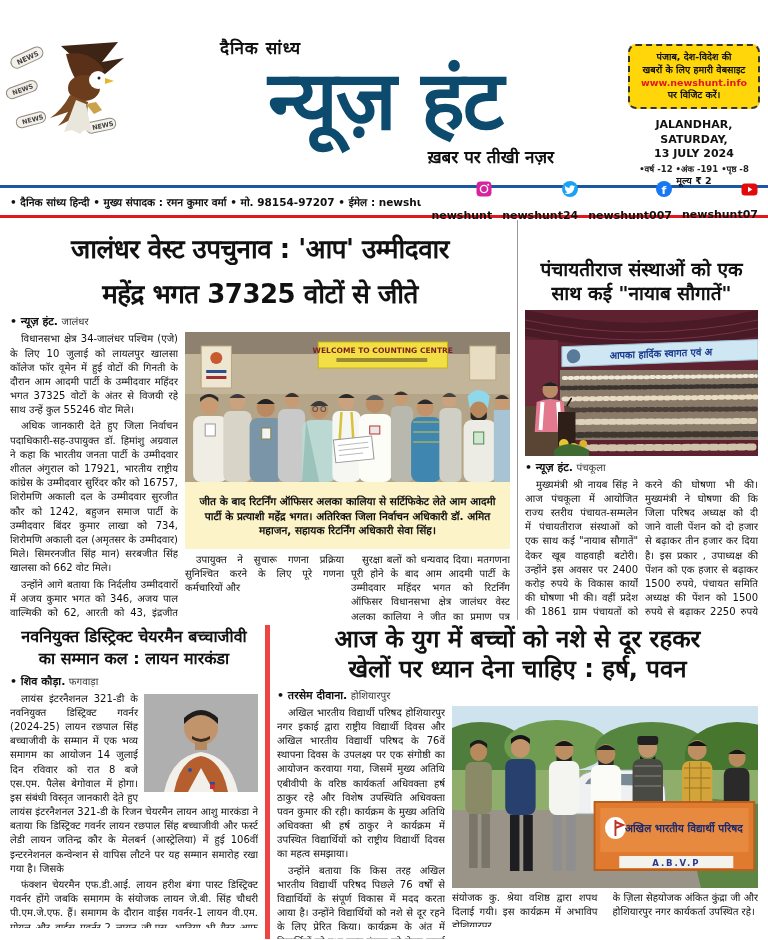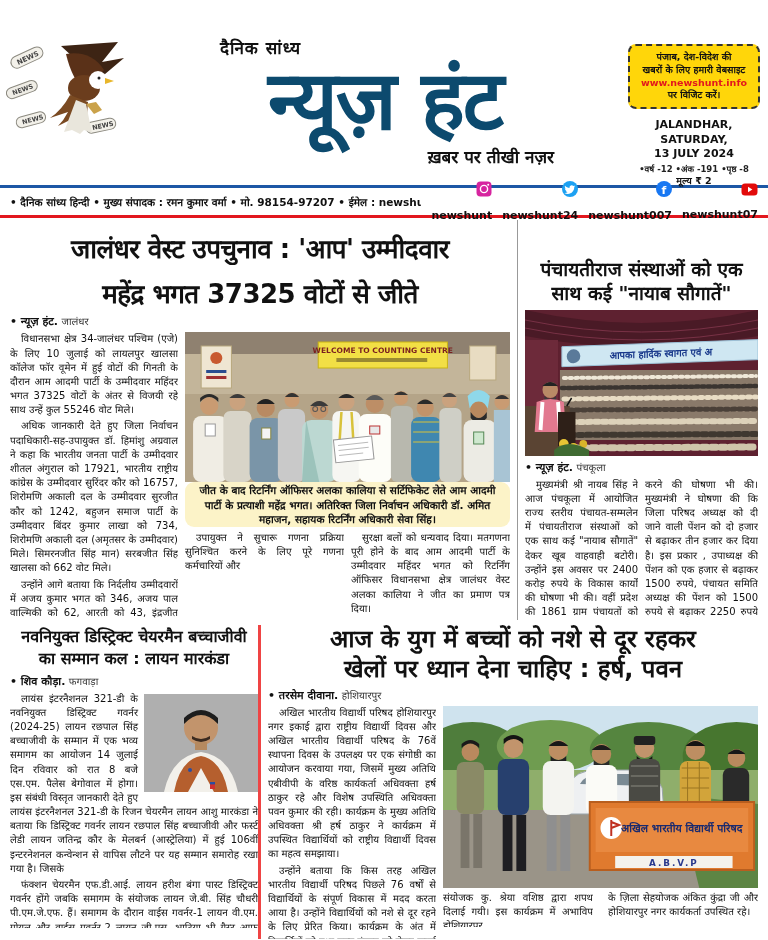--- a/index.html
+++ b/index.html
@@ -34,30 +34,30 @@
   .body-txt p{margin:0 0 2px;text-indent:11px;}
   
   .main-row{display:flex;height:400px;overflow:hidden;padding:2px 10px 0;}
   .lead{width:500px;padding-right:7px;border-right:1px solid #999;}
   .lead h1{font-size:26px;line-height:1.18;text-align:center;margin:14px 0 4px;font-weight:bold;
            letter-spacing:-0.5px;white-space:nowrap;overflow:hidden;}
   .lead-body{display:flex;gap:7px;}
   .col-a{width:168px;height:302px;}
   .lead-photo-wrap{flex:1;min-width:0;}
   .caption{background:#fcf3c8;font-size:10.5px;font-weight:bold;text-align:center;
-           padding:1px 8px;line-height:1.35;border-radius:9px;}
+           padding:12px 8px;line-height:1.35;}
   .lead-cols{display:flex;gap:7px;margin-top:4px;height:84px;}
   .lead-cols .col{flex:1;height:84px;}
   .rt-art{flex:1;padding-left:7px;min-width:0;margin-top:36px;}
   .rt-art h2{font-size:19px;line-height:1.2;text-align:center;margin:2px 0 5px;font-weight:bold;}
   .rt-cols{display:flex;gap:7px;margin-top:2px;height:258px;}
   .rt-cols .col{flex:1;height:258px;}
   
   .bottom-row{display:flex;height:314px;overflow:hidden;padding:5px 10px 0;}
-  .bot-left{width:248px;border-right:3px solid #ef4444;}
+  .bot-left{width:248px;padding-right:7px;border-right:5px solid #ef4444;}
   .bot-left h3{font-size:16px;line-height:1.3;text-align:center;margin:2px 0 3px;font-weight:bold;}
   .bl-body{height:236px;}
   .portrait{float:right;margin:2px 0 3px 6px;}
   .bot-right{flex:1;padding-left:7px;min-width:0;}
   .bot-right h3{font-size:24px;line-height:1.2;text-align:center;margin:0 0 3px;font-weight:bold;
                 white-space:nowrap;overflow:hidden;}
   .br-row{display:flex;gap:7px;}
   .br-col1{width:168px;height:240px;}
   .br-photo-wrap{flex:1;min-width:0;}
   .br-cont{display:flex;gap:15px;margin-top:3px;height:36px;}

